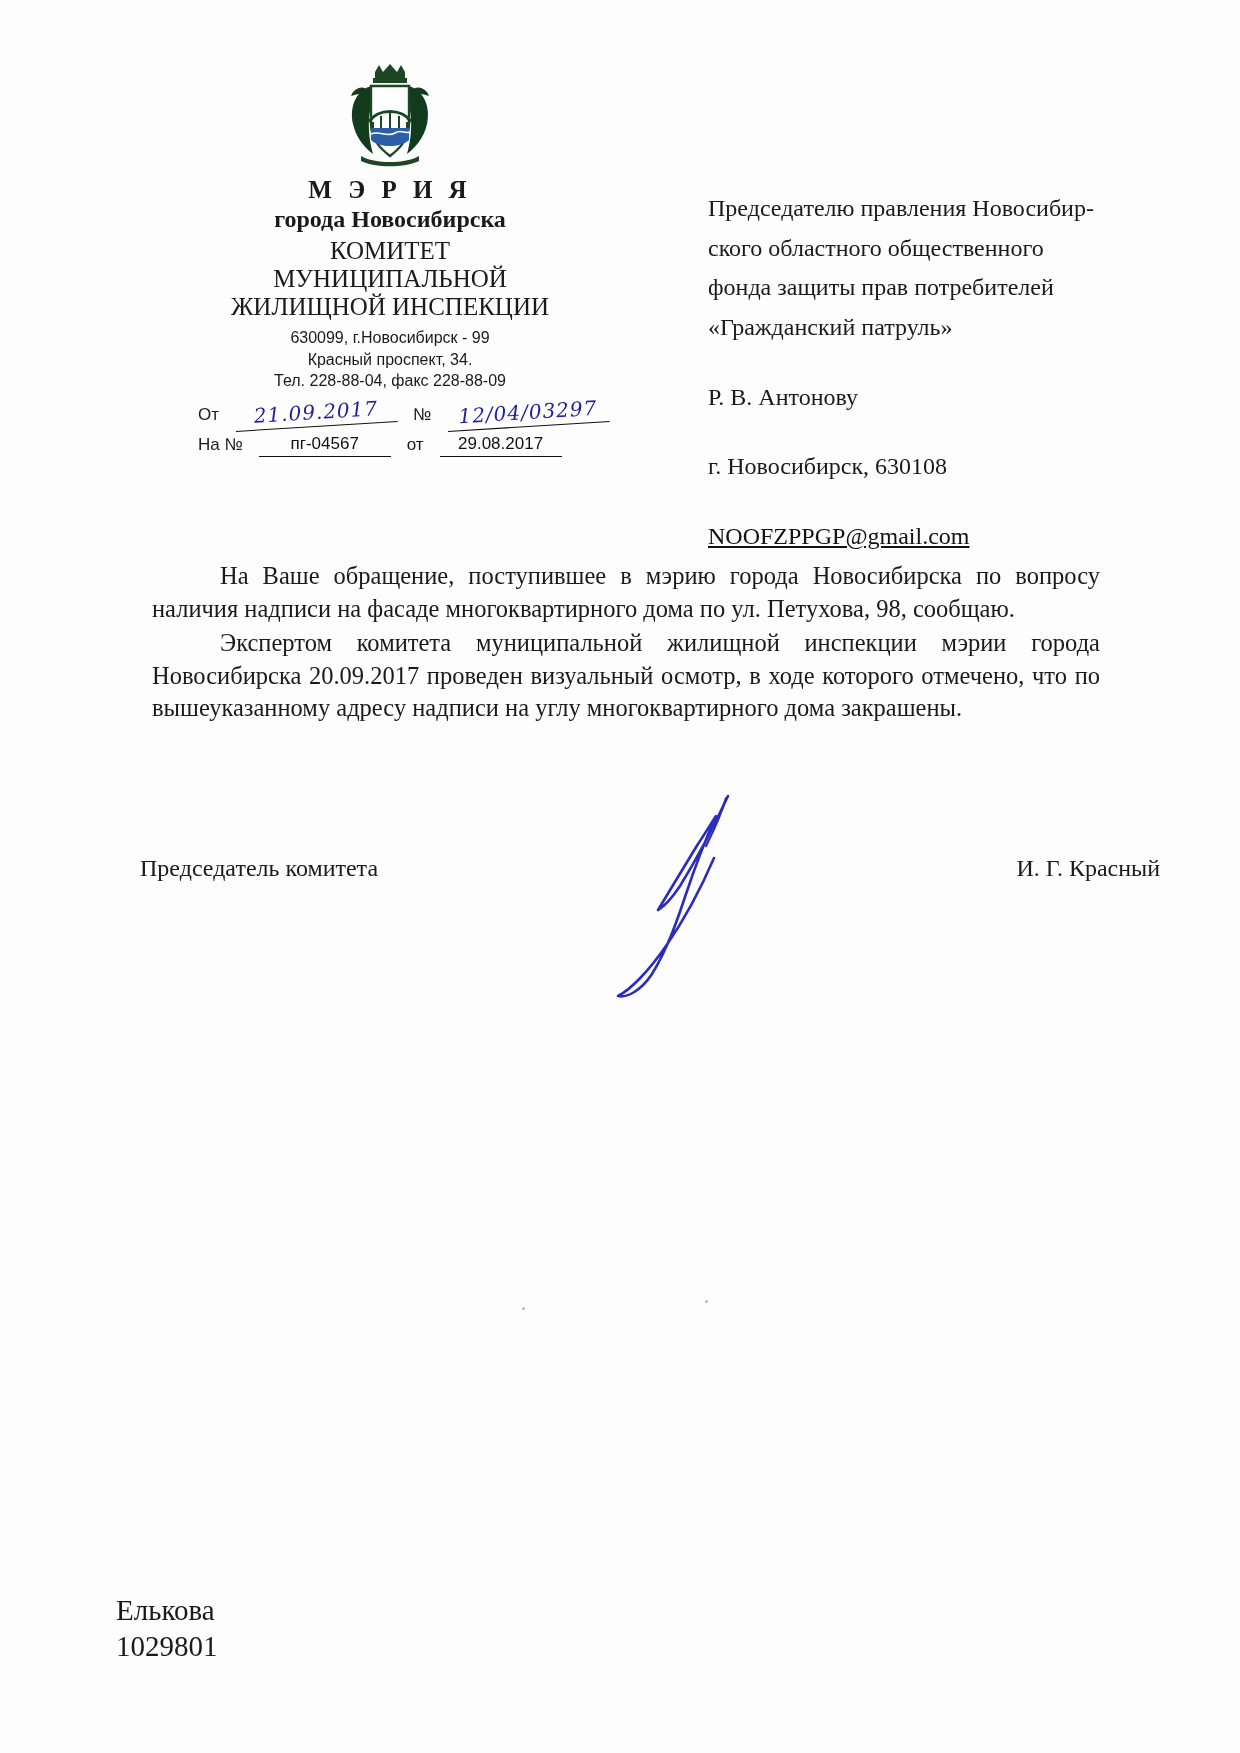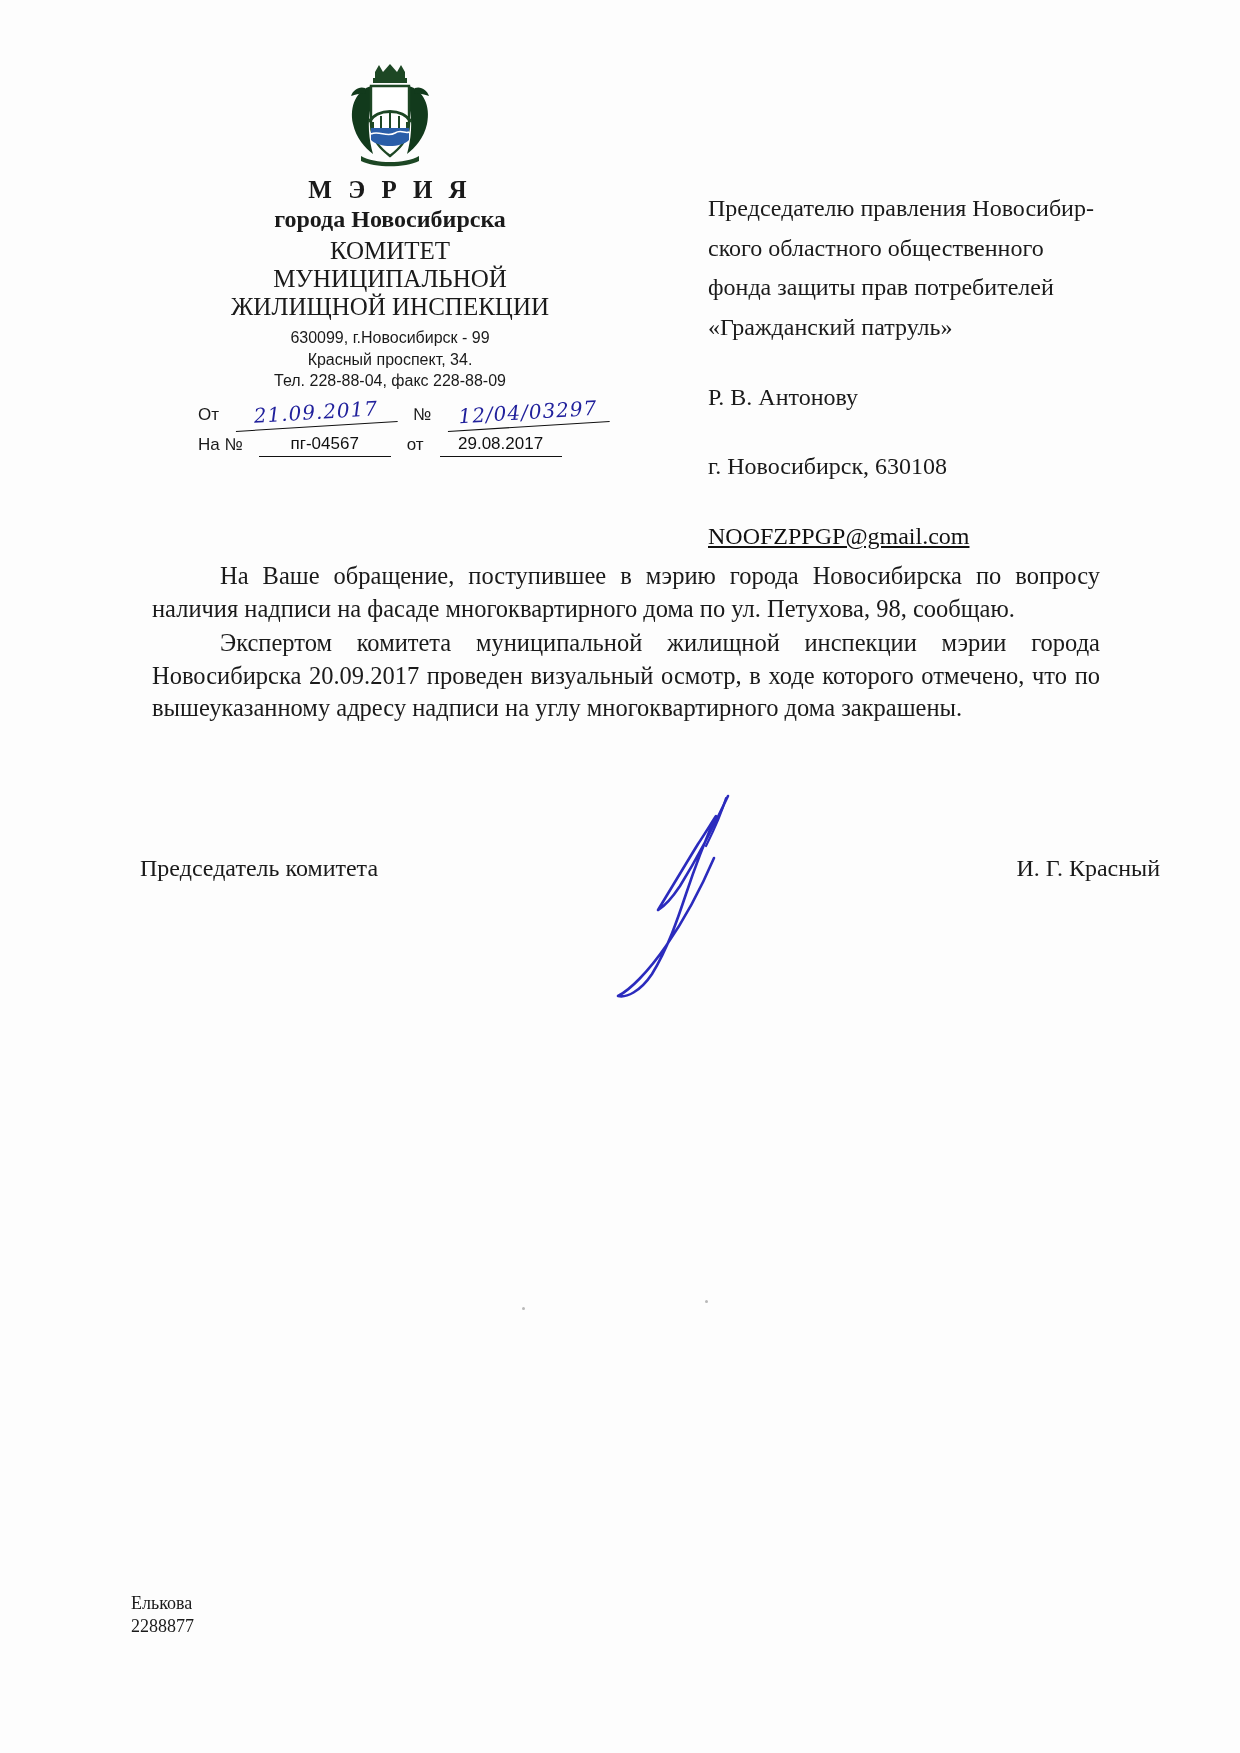--- a/index.html
+++ b/index.html
@@ -154,24 +154,24 @@
     left: 610px;
     top: 790px;
     width: 180px;
     height: 210px;
     pointer-events: none;
   }
 
   
   .footer {
     position: absolute;
-    left: 131px;
+    left: 116px;
     top: 1592px;
     font-family: "Liberation Serif", serif;
-    font-size: 18px;
+    font-size: 29px;
     line-height: 1.25;
   }
   .footer div { margin: 0; }
 
   .speck {
     position: absolute;
     width: 3px;
     height: 3px;
     background: #b9b9b9;
     border-radius: 50%;
@@ -257,19 +257,19 @@
     <path d="M116 8 C112 22 104 40 96 56" fill="none" stroke="#2b2bbd" stroke-width="2.2" stroke-linecap="round"></path>
   </svg>
 
   <div class="sig-row">
     <span>Председатель комитета</span>
     <span>И. Г. Красный</span>
   </div>
 
   <div class="footer">
     <div>Елькова</div>
-    <div>2288877</div>
+    <div>1029801</div>
   </div>
 
   <div class="speck" style="left:522px; top:1307px;"></div>
   <div class="speck" style="left:705px; top:1300px;"></div>
 
 </div>
 
 </body></html>

